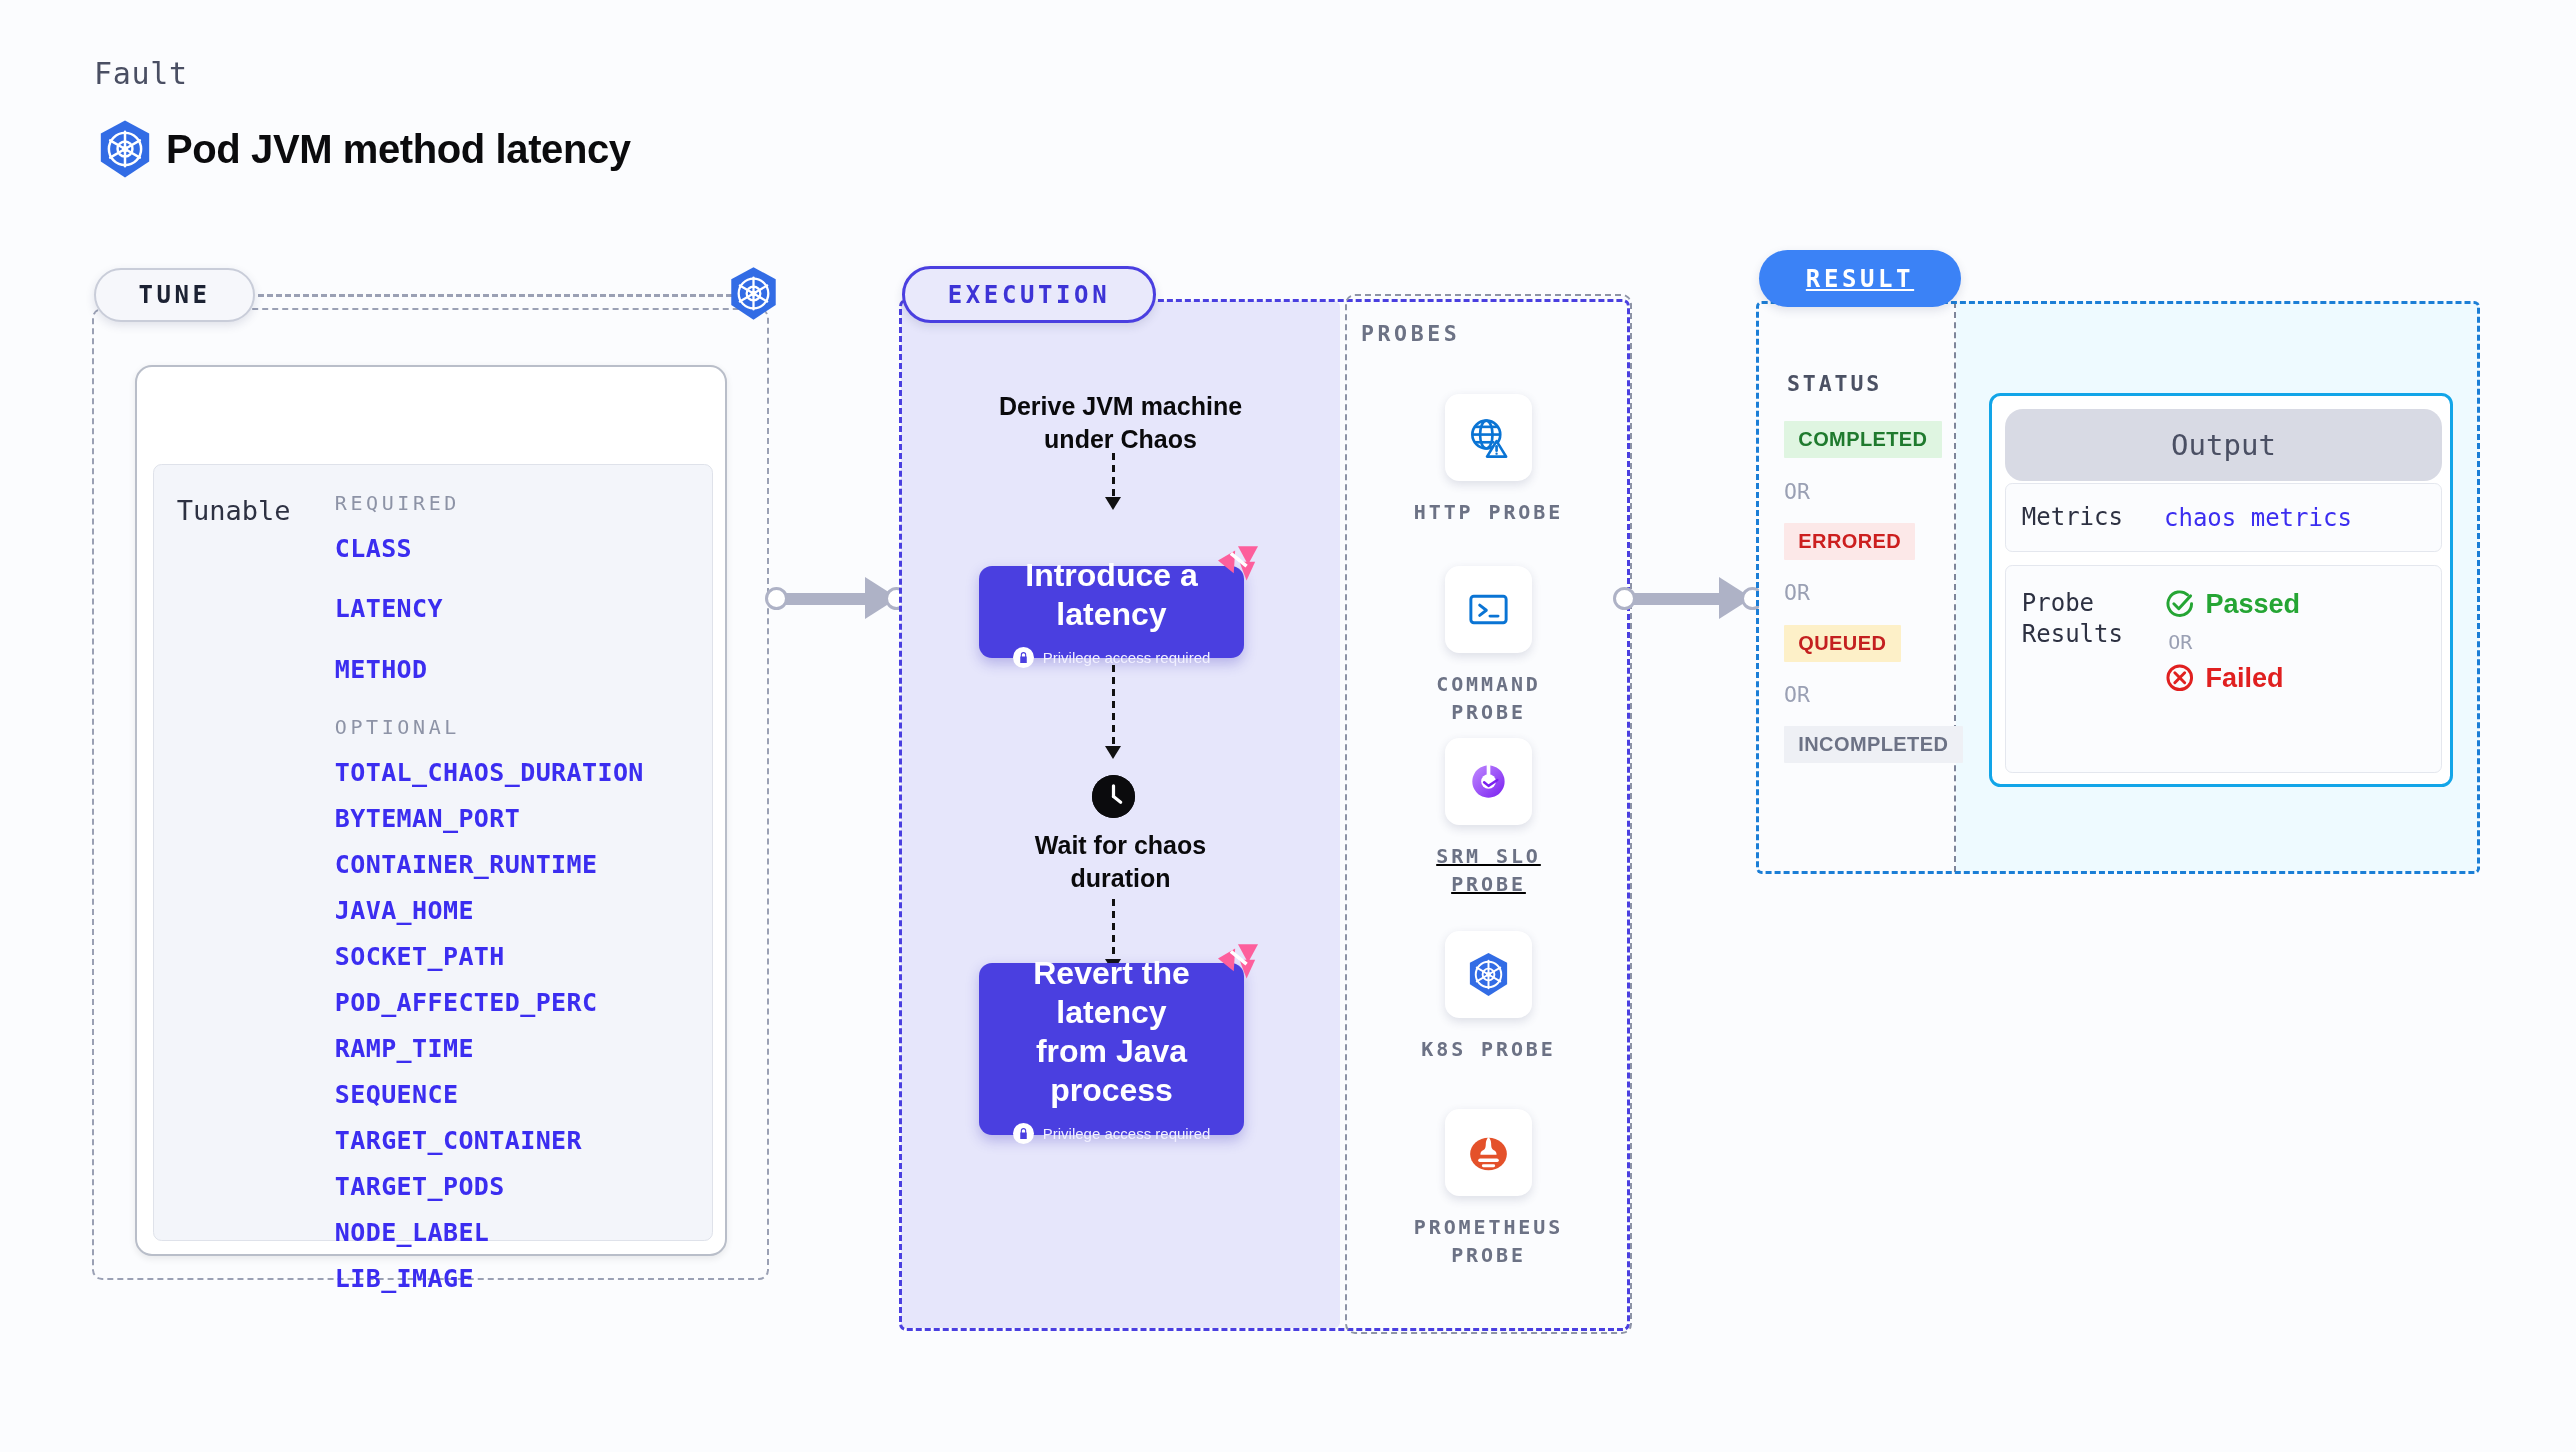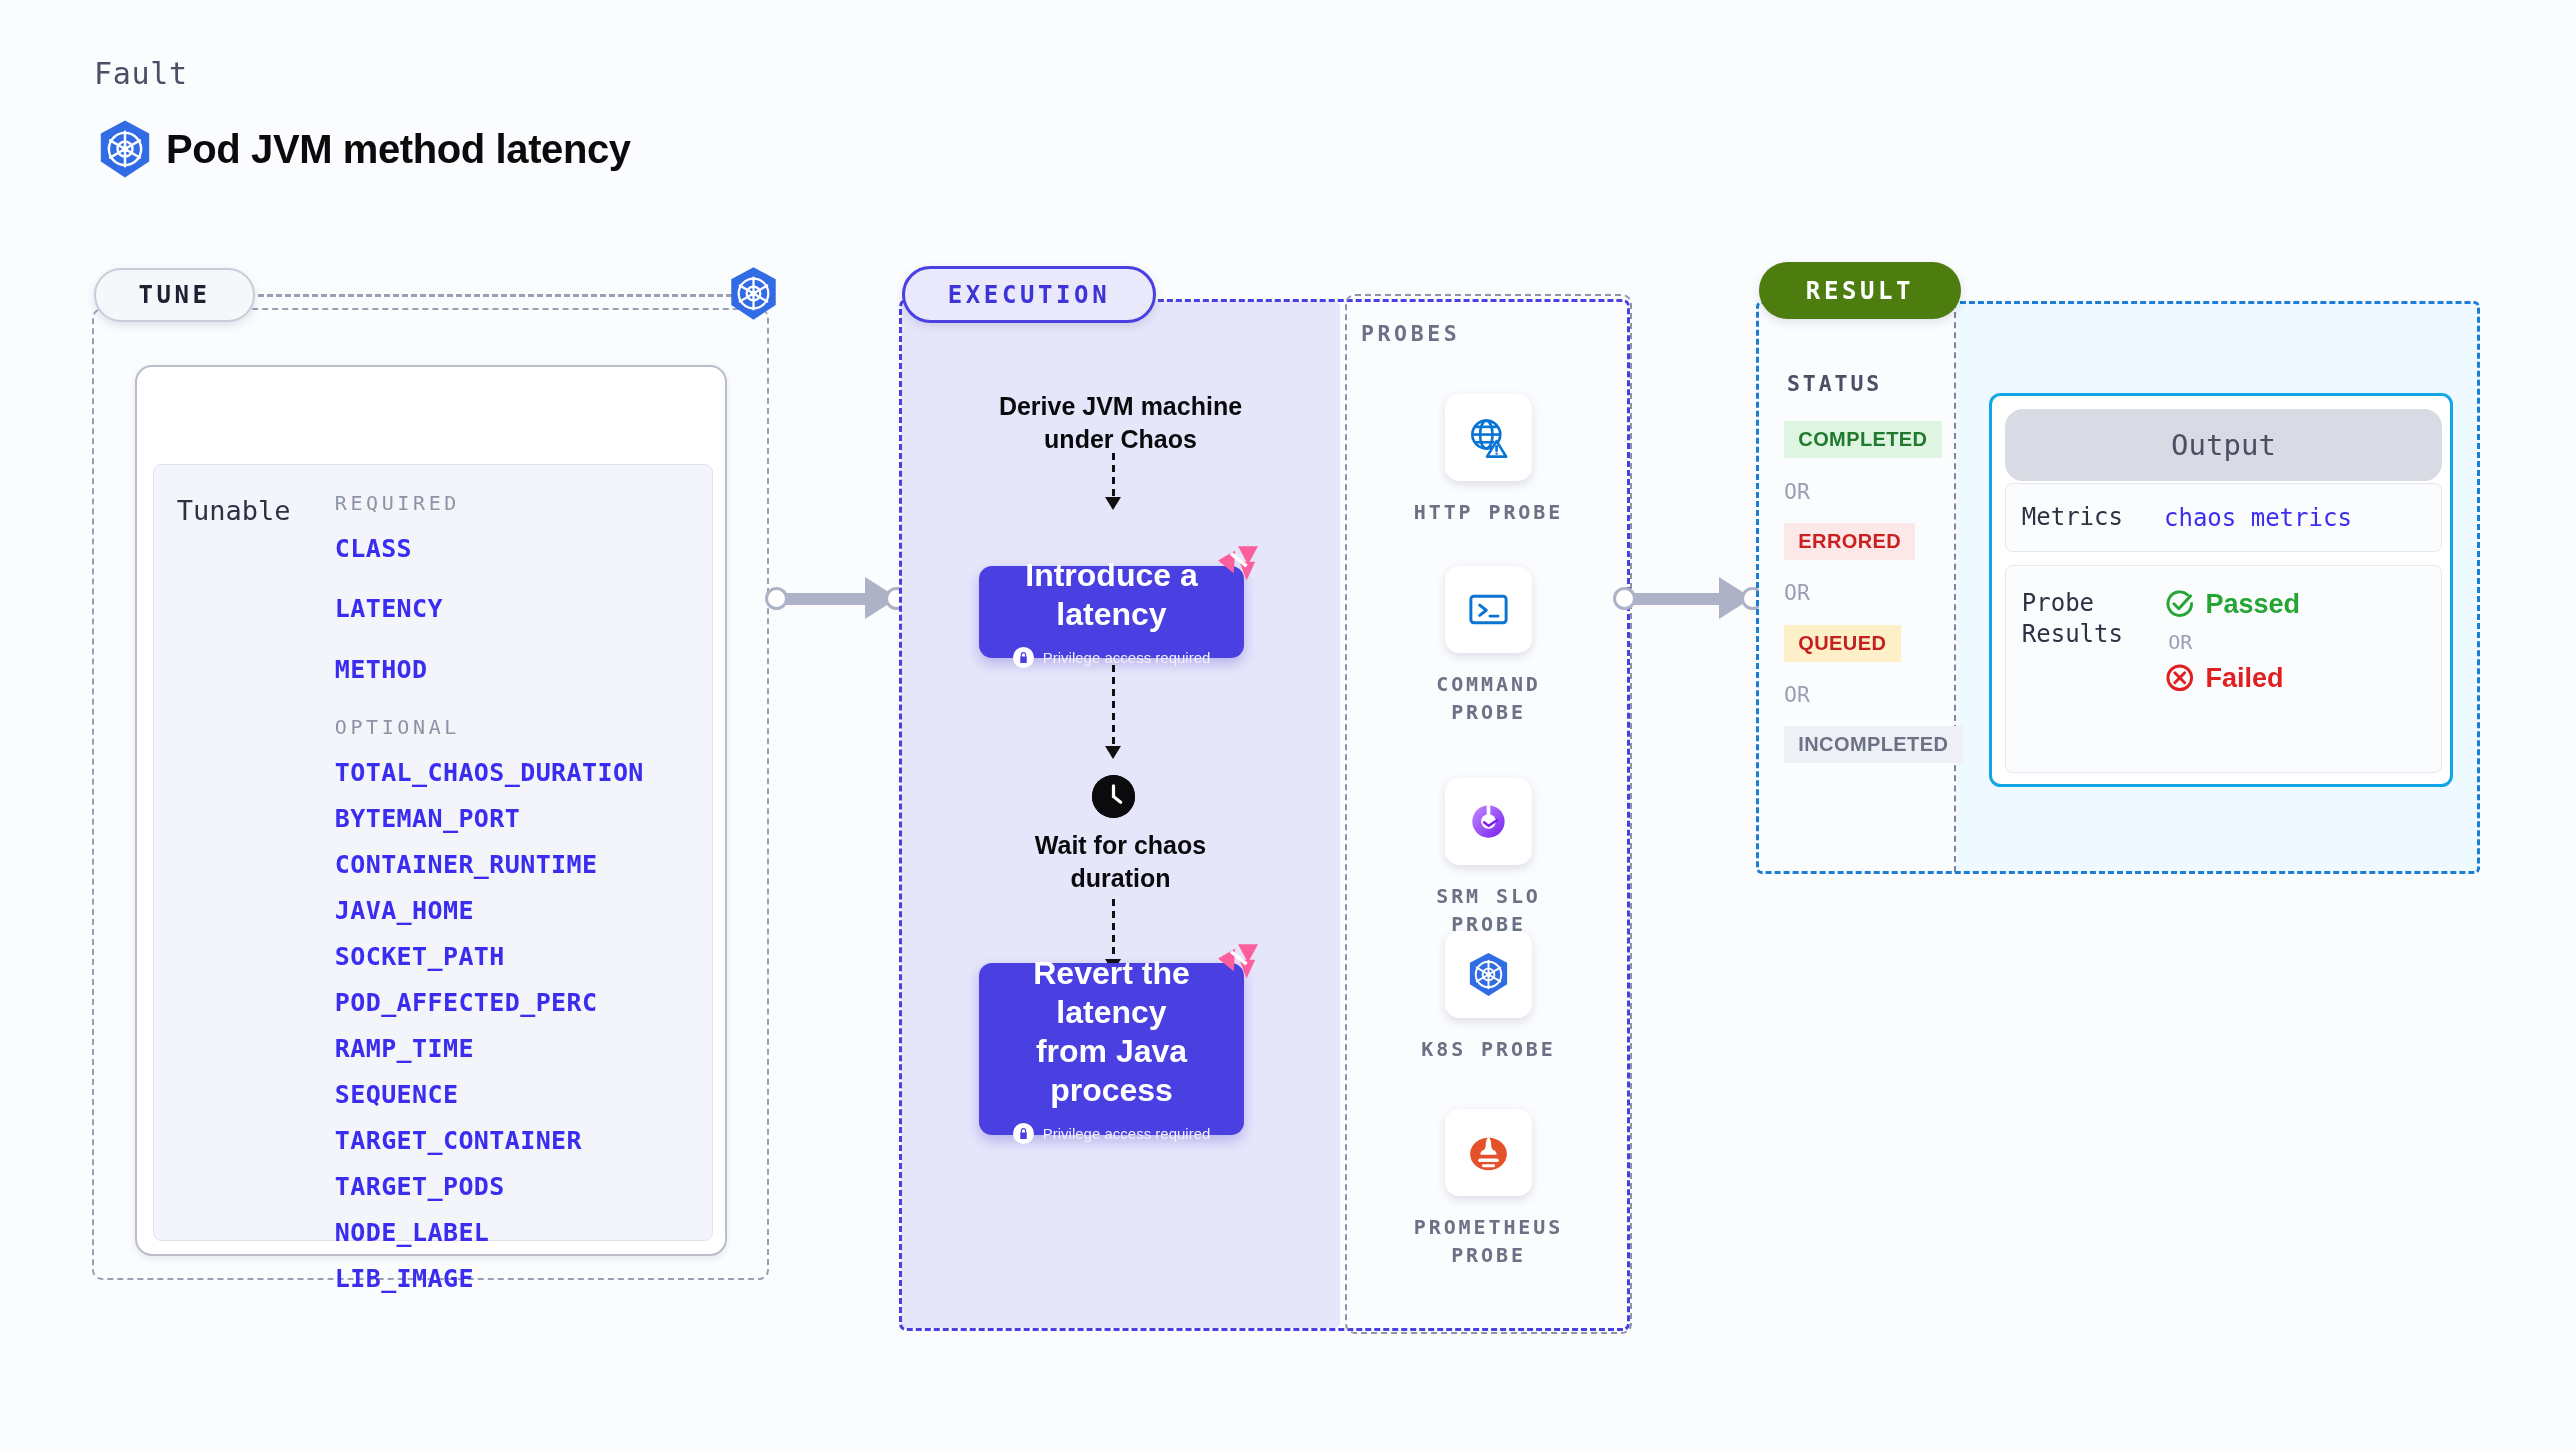--- a/index.html
+++ b/index.html
@@ -154,22 +154,22 @@
   }
   #result-left {
     left: 1759px; top: 302px; width: 197px; height: 570px;
     background: #fbfcfe; border-right: 2.1px dashed #7e859a;
   }
   #result-right {
     left: 1956px; top: 302px; width: 523px; height: 570px;
     background: #eefaff;
   }
   #result-pill {
-    left: 1759px; top: 262px; width: 202px; height: 57px;
-    background: #4d7c0f; color: #fff; font-size: 24px; border: none;
+    left: 1759px; top: 250px; width: 202px; height: 57px;
+    background: #3b82f6; color: #fff; font-size: 24px; border: none; text-decoration: underline;
   }
   .status-title {
     position: absolute; left: 1787px; top: 371px;
     font-family: "DejaVu Sans Mono", monospace; font-size: 21.5px;
     color: #4b5164; letter-spacing: 2.9px; font-weight: 700;
   }
   .status-badge {
     position: absolute; border-radius: 1px; padding: 7.2px 14.3px;
     font-size: 20px; font-weight: 700; letter-spacing: 0.4px;
   }
@@ -408,21 +408,21 @@
         <polyline points="20,26 29,33 20,40"></polyline>
         <line x1="34" y1="41" x2="45" y2="41"></line>
       </svg>
     </span>
     <span class="probe-name">
       <span>COMMAND</span><br>
       <span>PROBE</span>
     </span>
   </div>
 
-  <div class="probe-item" style="left:1345px; top:778px;">
+  <div class="probe-item" style="left:1345px; top:738px;text-decoration:underline;">
     <span class="probe-tile">
       <svg viewBox="0 0 64 64" width="47" height="47">
         <defs>
           <linearGradient id="slo" x1="0" y1="0" x2="1" y2="1">
             <stop offset="0%" stop-color="#c08bff"></stop>
               <stop offset="100%" stop-color="#7a1ff0"></stop>
           </linearGradient>
         </defs>
         <path d="M32 10 A22 22 0 1 1 31.9 10 Z" fill="url(#slo)"></path>
         <circle cx="32" cy="32" r="10" fill="#fff"></circle>

